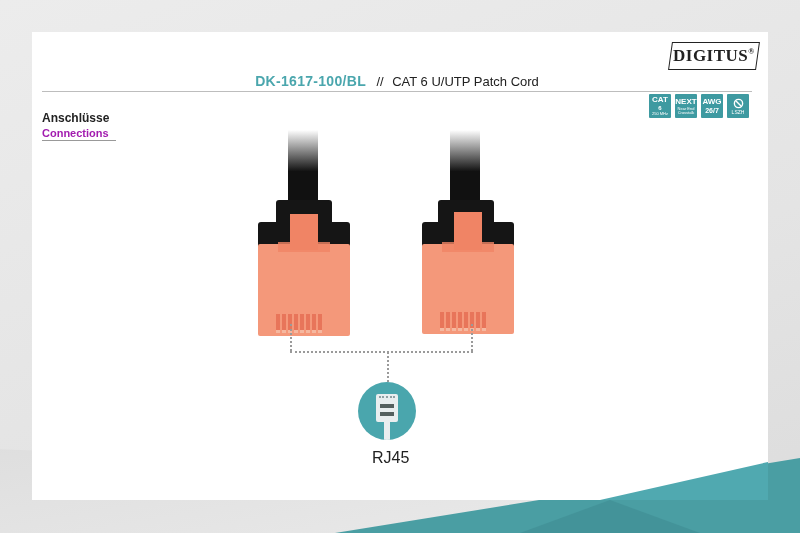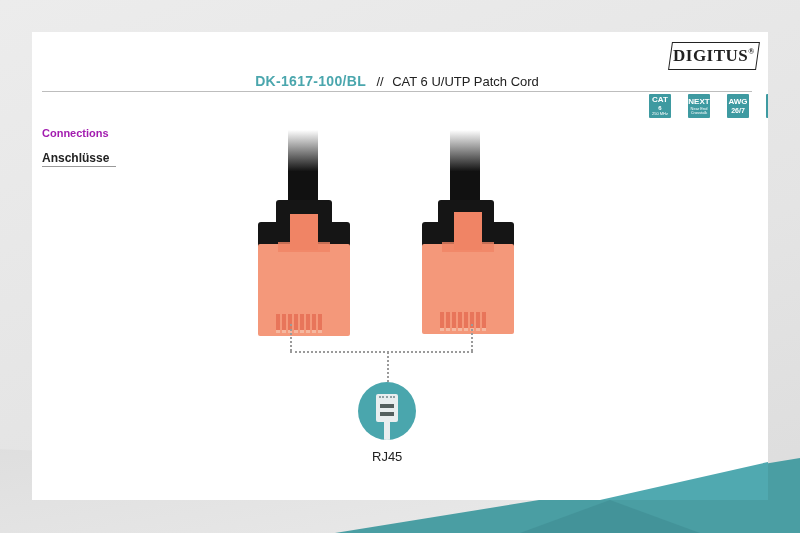--- a/index.html
+++ b/index.html
@@ -19,48 +19,48 @@
 
   .logo { position:absolute; left:638px; top:10px; width:86px; height:26px;
     border:1.5px solid #222; transform:skewX(-8deg); display:flex; align-items:center; justify-content:center; }
   .logo span { transform:skewX(8deg); font-family:"Liberation Serif", serif; font-weight:bold; font-size:17px; color:#222; letter-spacing:.5px; }
   .logo sup { font-size:8px; }
 
   .title-row { position:absolute; left:10px; top:40px; width:710px; height:19px; border-bottom:1.5px solid #bdbdbd; white-space:nowrap;text-align:center; }
   .title-code { color:#4aa6ad; font-weight:bold; font-size:14px; letter-spacing:.3px; }
   .title-rest { color:#222; font-size:13px; margin-left:6px; }
 
-  .badges { position:absolute; left:617px; top:62px; display:flex; gap:17px; }
+  .badges { position:absolute; left:617px; top:62px; display:flex; gap:4px; }
   .badge { width:22px; height:24px; background:#3e9aa1; color:#fff; border-radius:1px;
     display:flex; flex-direction:column; align-items:center; justify-content:center; font-weight:bold; line-height:1; }
   .badge .b1 { font-size:8px; }
   .badge .b2 { font-size:4px; margin-top:1px; font-weight:normal; }
   .badge .b3 { font-size:7px; margin-top:1px; }
 
   .sec-de { position:absolute; left:10px; top:79px; font-size:12px; font-weight:bold; color:#222;
-    border-bottom:1px solid #999; padding-bottom:1px; width:74px;margin-top:40px; }
+    border-bottom:1px solid #999; padding-bottom:15px; width:74px; }
   .sec-en { position:absolute; left:10px; top:95px; font-size:11px; font-weight:bold; color:#a21caf; }
 
   .plug { position:absolute; }
   .cable { position:absolute; width:30px; background:linear-gradient(to bottom, rgba(0,0,0,0) 0%, #111 45%, #111 100%); }
   .boot { position:absolute; background:#151515; border-radius:3px; }
   .body-o { position:absolute; background:#f4987a; border-radius:2px; }
   .body-o2 { position:absolute; background:#f08465; }
   .pins { position:absolute; display:flex; gap:2px; }
   .pins i { display:block; width:4px; height:16px; background:#e8755a; border-bottom:3px solid #f5b8a0; }
   .dot-v { position:absolute; border-left:2px dotted #9a9a9a; }
   .dot-h { position:absolute; border-top:2px dotted #9a9a9a; }
 
   .rj-circle { position:absolute; left:326px; top:350px; width:58px; height:58px; border-radius:50%; background:#4aa6ad; overflow:hidden; }
   .rj-head { position:absolute; left:18px; top:12px; width:22px; height:28px; background:#e9eeef; border-radius:2px; }
   .rj-head .top { position:absolute; left:3px; top:2px; width:16px; height:4px; border-top:2px dotted #8fa0a3; }
   .rj-head .s1, .rj-head .s2 { position:absolute; left:4px; width:14px; height:4px; background:#55605f; }
   .rj-head .s1 { top:10px; } .rj-head .s2 { top:18px; }
   .rj-cord { position:absolute; left:26px; top:40px; width:6px; height:20px; background:#e9eeef; }
-  .rj-label { position:absolute; left:340px; top:417px; font-size:13px; color:#222; width:30px; }
+  .rj-label { position:absolute; left:340px; top:417px; font-size:16px; color:#222; width:30px; }
 </style>
 </head>
 <body>
 
 <div class="bg-shade"></div>
 <div class="bg-facet"></div>
 <div class="teal-back"></div>
 <div class="teal-back2"></div>
 
 <div class="panel">

